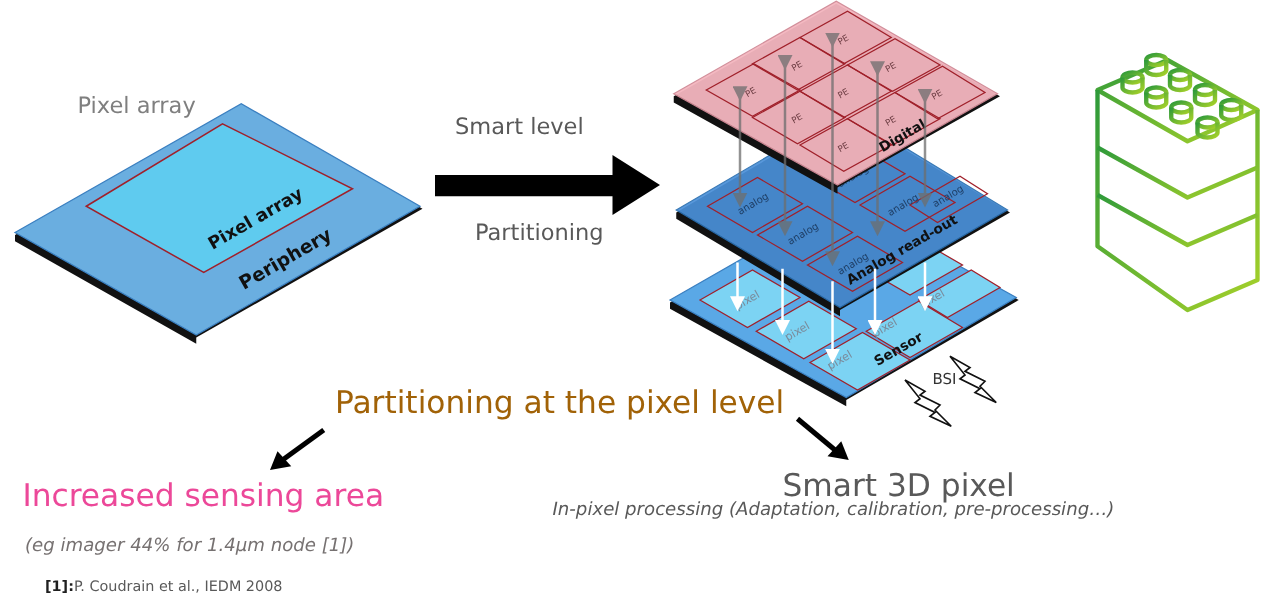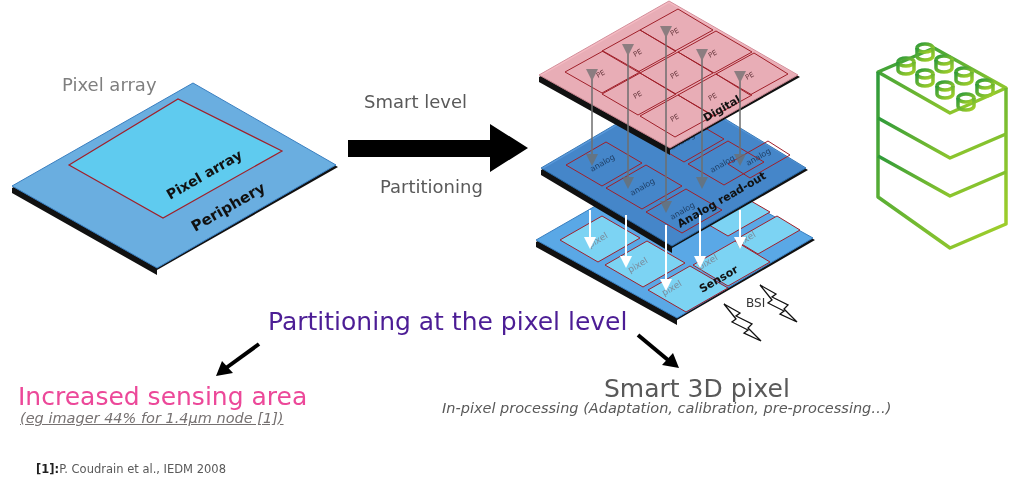--- a/index.html
+++ b/index.html
@@ -2,24 +2,24 @@
 <html><head>
 <meta charset="utf-8">
 <style>
   html, body { margin: 0; padding: 0; background: #ffffff; }
   body { width: 1024px; height: 484px; position: relative; overflow: hidden;
          font-family: "DejaVu Sans", sans-serif; color: #595959; }
   .txt { position: absolute; white-space: nowrap; }
   .lbl-pixel-array { left: 62px; top: 74px; font-size: 18px; color: #7f7f7f; }
   .lbl-pixel-level { left: 364px; top: 91px; font-size: 18px; color: #595959; }
   .lbl-partitioning { left: 364px; top: 176px; font-size: 18px; color: #595959; margin-left: 16px; }
-  .lbl-main { left: 268px; top: 307px; font-size: 25px; color: #4c1d95; }
+  .lbl-main { left: 268px; top: 307px; font-size: 25px; color: #a16207; }
   .lbl-left-title { left: 18px; top: 382px; font-size: 25px; color: #ec4899; }
-  .lbl-left-sub { left: 20px; top: 410px; font-size: 14.5px; font-style: italic; color: #767171; text-decoration: underline; }
-  .lbl-right-title { left: 604px; top: 374px; font-size: 25px; color: #595959; }
+  .lbl-left-sub { left: 20px; top: 429px; font-size: 14.5px; font-style: italic; color: #767171; }
+  .lbl-right-title { left: 626px; top: 374px; font-size: 25px; color: #595959; }
   .lbl-right-sub { left: 442px; top: 400px; font-size: 14.5px; font-style: italic; color: #595959; }
   .lbl-ref { left: 36px; top: 462px; font-size: 11.5px; color: #595959; }
   .lbl-ref b { color: #1f1f1f; }
   svg { position: absolute; left: 0; top: 0; }
   .svgtxt { font-family: "DejaVu Sans", sans-serif; }
 </style>
 </head>
 <body>
 
 <svg width="1024" height="484" viewBox="0 0 1024 484">

